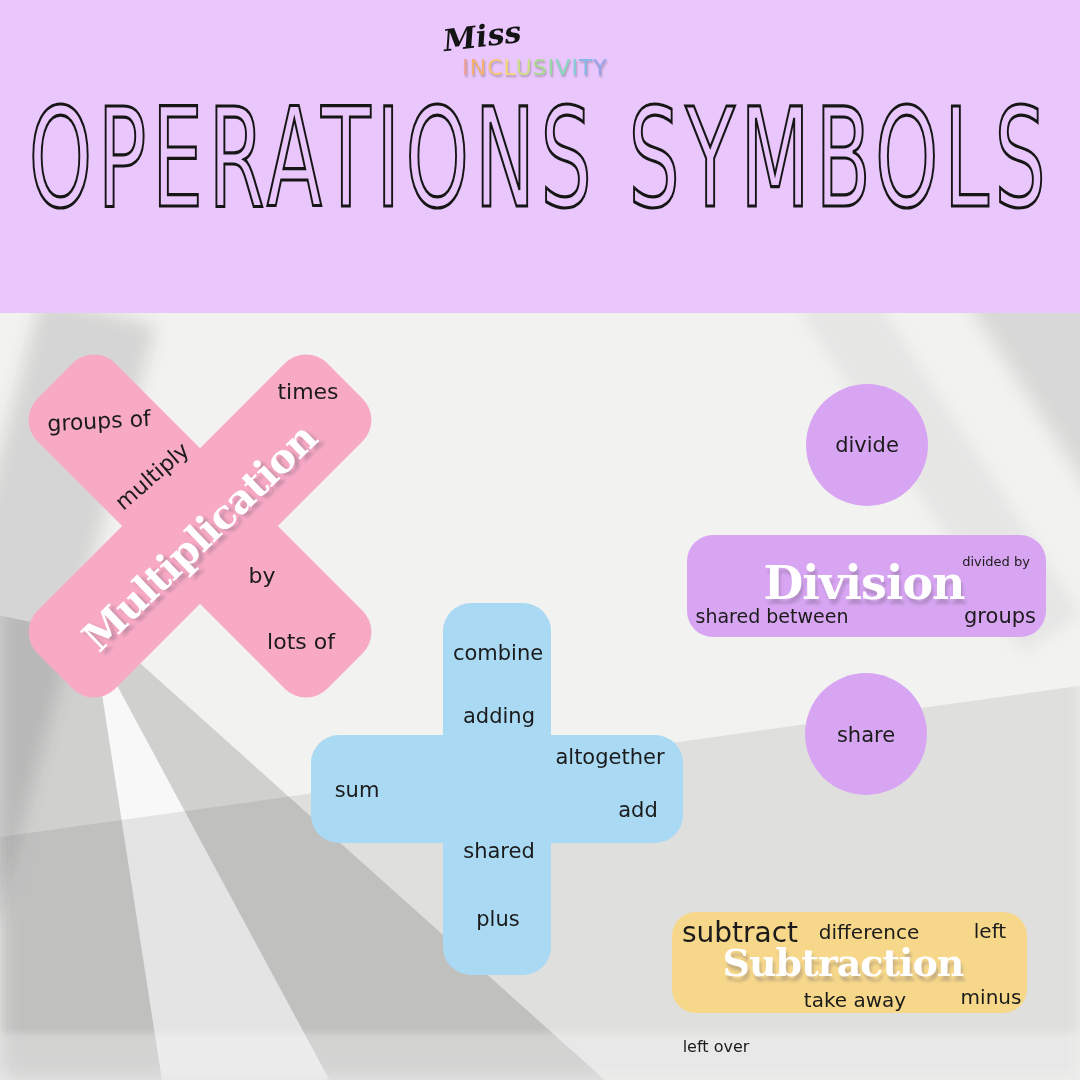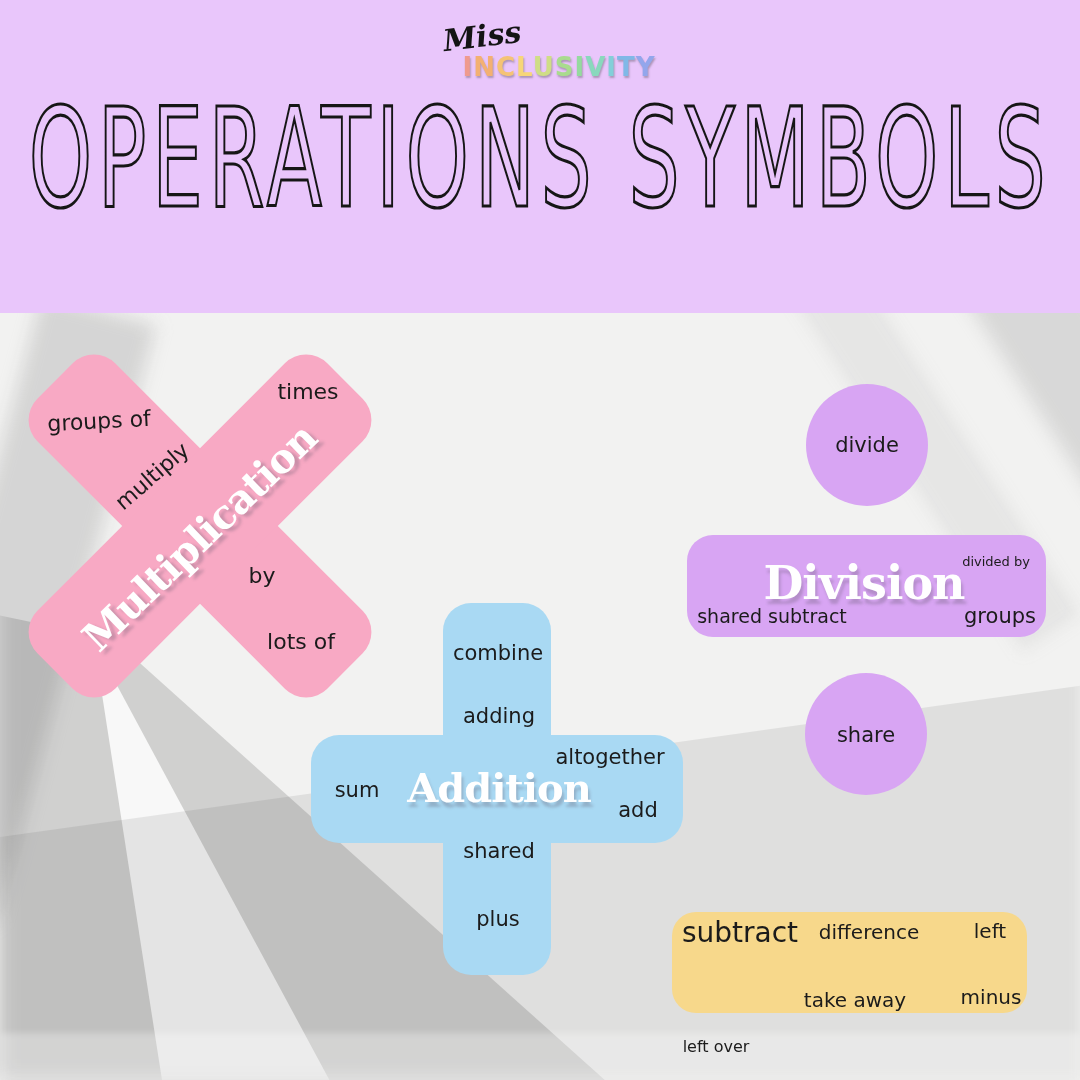--- a/index.html
+++ b/index.html
@@ -21,22 +21,22 @@
   .white-wedge{inset:0;background:rgba(255,255,255,.85);filter:blur(8px);
     clip-path:polygon(8.7% 59.5%,30.5% 100%,15% 100%);}
   .bottom-shade{inset:0;background:rgba(60,60,60,.10);filter:blur(6px);
     clip-path:polygon(0 77.5%,100% 63.5%,100% 100%,0 100%);}
   .floor-light{left:0;top:1033px;width:1080px;height:47px;background:rgba(255,255,255,.30);filter:blur(3px);}
   
   .header{position:absolute;left:0;top:0;width:1080px;height:313px;background:#e9c6fb;z-index:5;}
   .logo-script{position:absolute;left:482px;top:36px;transform:translate(-50%,-50%) rotate(-7deg);
     font-family:"DejaVu Serif",serif;font-style:italic;font-weight:bold;font-size:30px;color:#141414;white-space:nowrap;}
   .logo-wordmark{position:absolute;left:535px;top:67px;transform:translate(-50%,-50%);
-    font-weight:bold;font-size:26px;letter-spacing:1px;white-space:nowrap;
-    text-shadow:1px 2px 2px rgba(60,60,60,.35);margin-left:24px;}
+    font-weight:normal;font-size:22px;letter-spacing:1px;white-space:nowrap;
+    text-shadow:1px 2px 2px rgba(60,60,60,.35);}
   .title{position:absolute;left:540px;top:158px;transform:translate(-50%,-50%) scale(1.12,1.9);
     font-size:72px;letter-spacing:5px;white-space:nowrap;color:transparent;
     -webkit-text-stroke:1.7px #161616;font-weight:normal;}
   .subtitle{position:absolute;left:540px;top:267px;transform:translate(-50%,-50%);
     font-family:"DejaVu Serif",serif;font-style:italic;font-size:56px;letter-spacing:4px;
     color:#191919;white-space:nowrap;}
   
   .shape{position:absolute;z-index:2;}
   .xbar{left:200px;top:526px;width:410px;height:110px;border-radius:30px;background:#f8a9c4;}
   .xbar.a{transform:translate(-50%,-50%) rotate(45deg);}
@@ -83,36 +83,36 @@
   <div class="cat-label" style="left:199px;top:537px;font-size:40px;transform:translate(-50%,-50%) rotate(-44deg)">Multiplication</div>
   <div class="word" style="left:262px;top:575px;font-size:22px">by</div>
   <div class="word" style="left:301px;top:641px;font-size:22px">lots of</div>
 
   <div class="shape div-circle top"></div>
   <div class="shape div-bar"></div>
   <div class="shape div-circle bot"></div>
   <div class="word" style="left:867px;top:445px">divide</div>
   <div class="word" style="left:996px;top:561px;font-size:13px">divided by</div>
   <div class="cat-label" style="left:864px;top:583px;font-size:46px">Division</div>
-  <div class="word" style="left:772px;top:616px;font-size:19px">shared subtract</div>
+  <div class="word" style="left:772px;top:616px;font-size:19px">shared between</div>
   <div class="word" style="left:1000px;top:616px">groups</div>
   <div class="word" style="left:866px;top:735px">share</div>
 
   <div class="shape plusbar v"></div>
   <div class="shape plusbar h"></div>
   <div class="word" style="left:498px;top:653px">combine</div>
   <div class="word" style="left:499px;top:716px">adding</div>
   <div class="word" style="left:610px;top:757px">altogether</div>
   <div class="word" style="left:357px;top:790px">sum</div>
-  <div class="cat-label" style="left:499px;top:787px;font-size:40px">Addition</div>
   <div class="word" style="left:638px;top:810px">add</div>
   <div class="word" style="left:499px;top:851px">shared</div>
   <div class="word" style="left:498px;top:919px">plus</div>
 
   <div class="shape minus-bar"></div>
   <div class="word" style="left:740px;top:932px;font-size:28px">subtract</div>
   <div class="word" style="left:869px;top:932px;font-size:20px">difference</div>
   <div class="word" style="left:990px;top:931px;font-size:20px">left</div>
+  <div class="cat-label" style="left:843px;top:962px;font-size:38px">Subtraction</div>
   <div class="word" style="left:716px;top:1046px;font-size:16px">left over</div>
   <div class="word" style="left:855px;top:1000px;font-size:20px">take away</div>
   <div class="word" style="left:991px;top:997px;font-size:20px">minus</div>
 
 </div>
 
 </body></html>

